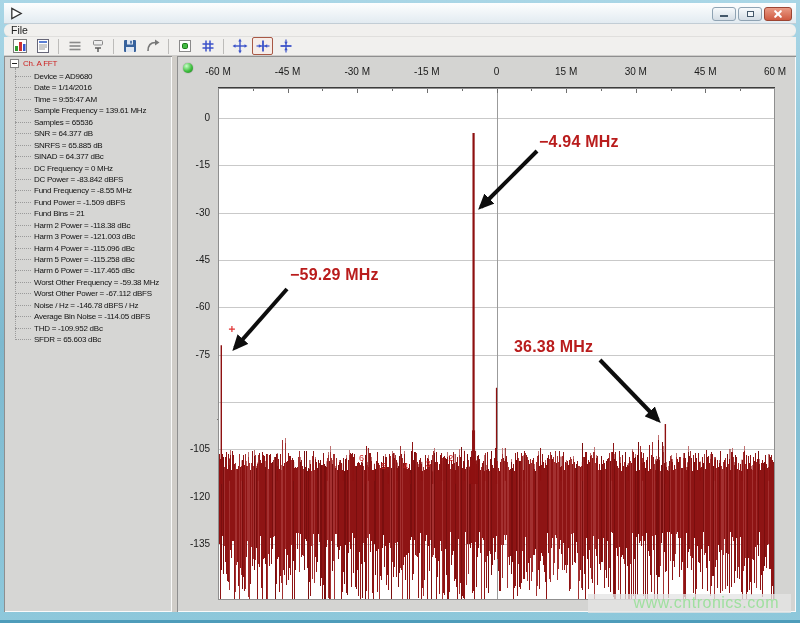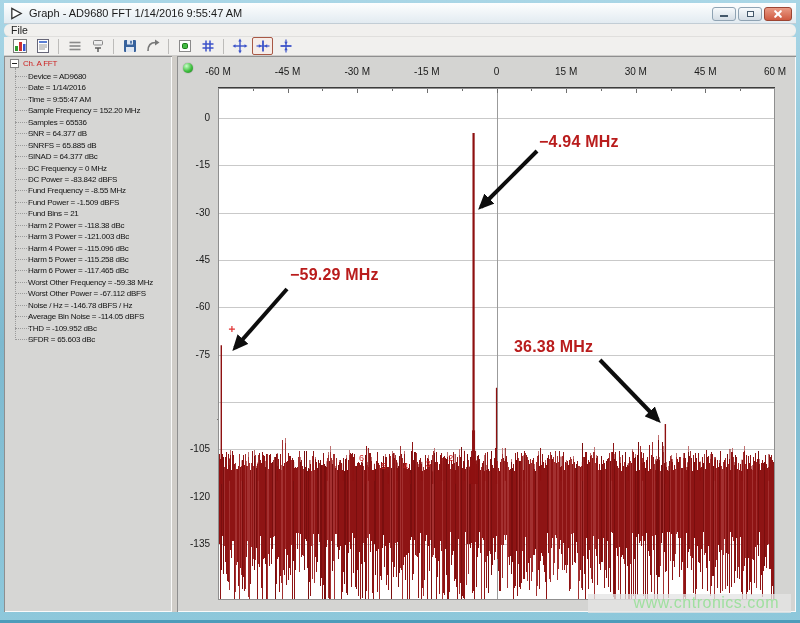--- a/index.html
+++ b/index.html
@@ -26,21 +26,21 @@
   .tsep{width:1px;height:15px;background:#bdbcba;margin:0 4px;}
   .main{position:absolute;left:4px;top:56px;right:4px;bottom:11px;background:#d0cdc8;}
   .tree-panel{position:absolute;left:0;top:0;width:168px;bottom:0;background:#d6d6d4;box-shadow:inset 1px 1px 0 #8f8f8f, inset -1px -1px 0 #fafafa;overflow:hidden;}
   .splitter{position:absolute;left:168px;top:0;width:5px;bottom:0;background:#d0cdc8;}
   .tree-root{display:flex;align-items:center;gap:4px;padding:3px 0 0 6px;height:12px;}
   .expander{width:9px;height:9px;background:#fff;border:1px solid #848484;position:relative;flex:0 0 auto;}
   .expander i{position:absolute;left:1px;top:3px;width:5px;height:1px;background:#222;}
   .root-label{font-size:8px;color:#cc1f1f;letter-spacing:-0.2px;white-space:nowrap;}
   .tree-items{position:relative;margin-top:3px;}
   .tree-items::before{content:'';position:absolute;left:11px;top:-3px;height:272px;border-left:1px dotted #9a9a9a;}
-  .tree-row{position:relative;height:11.45px;line-height:11.45px;padding-left:24px;font-size:8px;letter-spacing:-0.25px;color:#111;white-space:nowrap;overflow:hidden;}
+  .tree-row{position:relative;height:11.45px;line-height:11.45px;padding-left:30px;font-size:8px;letter-spacing:-0.25px;color:#111;white-space:nowrap;overflow:hidden;}
   .tree-row::before{content:'';position:absolute;left:11px;top:5px;width:16px;border-top:1px dotted #9a9a9a;}
   .chart-panel{position:absolute;left:173px;top:0;right:0;bottom:0;background:#d4d4d2;box-shadow:inset 1px 1px 0 #8f8f8f, inset -1px -1px 0 #fafafa;}
   .led{position:absolute;left:6px;top:7px;width:10px;height:10px;border-radius:50%;background:radial-gradient(circle at 35% 30%, #c8ffc8, #3fbf3f 55%, #1c791c);box-shadow:0 0 1px #555;}
   .xlab{position:absolute;top:10px;width:50px;height:12px;line-height:12px;text-align:center;font-size:10px;color:#1a1a1a;}
   .axis-line{position:absolute;left:41px;top:31px;width:557px;height:0;border-top:1px solid #3c3c3c;}
   .ylab{position:absolute;left:0;width:37px;height:12px;line-height:12px;text-align:right;padding-right:4px;font-size:10px;color:#1a1a1a;}
   .plot{position:absolute;left:41px;top:32px;width:557px;height:512px;background:#fff;overflow:hidden;}
   #overlay-svg{position:absolute;left:0;top:0;width:100%;height:100%;pointer-events:none;}
   .ann{position:absolute;font-size:16px;font-weight:bold;color:#b91c1c;white-space:nowrap;letter-spacing:0.2px;}
   .watermark{position:absolute;right:9px;bottom:10px;height:19px;line-height:18px;padding:0 12px 0 46px;background:rgba(228,228,228,0.78);color:#9fe09f;font-size:16px;letter-spacing:0.5px;}
@@ -49,21 +49,20 @@
 <body>
 
 <div class="window">
 
   <div class="titlebar">
     <span class="app-icon">
       <svg width="15" height="15" viewBox="0 0 16 16">
           <polygon points="3,2.5 13,8 3,13.5" fill="#fff" stroke="#333" stroke-width="1.4"></polygon>
         </svg>
     </span>
-    <span class="title">Graph - AD9680 FFT 1/14/2016 9:55:47 AM</span>
     <span class="winbtns">
       <span class="wbtn min">
           <i></i>
         </span>
       <span class="wbtn max">
           <i></i>
         </span>
       <span class="wbtn close">
           <i></i>
           <b></b>
@@ -184,21 +183,21 @@
       <div class="tree-root">
         <span class="expander">
             <i></i>
           </span>
         <span class="root-label">Ch. A FFT</span>
       </div>
       <div class="tree-items" id="tree-items">
           <div class="tree-row">Device = AD9680</div>
           <div class="tree-row">Date = 1/14/2016</div>
           <div class="tree-row">Time = 9:55:47 AM</div>
-          <div class="tree-row">Sample Frequency = 152.20 MHz</div>
+          <div class="tree-row">Sample Frequency = 139.61 MHz</div>
           <div class="tree-row">Samples = 65536</div>
           <div class="tree-row">SNR = 64.377 dB</div>
           <div class="tree-row">SNRFS = 65.885 dB</div>
           <div class="tree-row">SINAD = 64.377 dBc</div>
           <div class="tree-row">DC Frequency = 0 MHz</div>
           <div class="tree-row">DC Power = -83.842 dBFS</div>
           <div class="tree-row">Fund Frequency = -8.55 MHz</div>
           <div class="tree-row">Fund Power = -1.509 dBFS</div>
           <div class="tree-row">Fund Bins = 21</div>
           <div class="tree-row">Harm 2 Power = -118.38 dBc</div>

